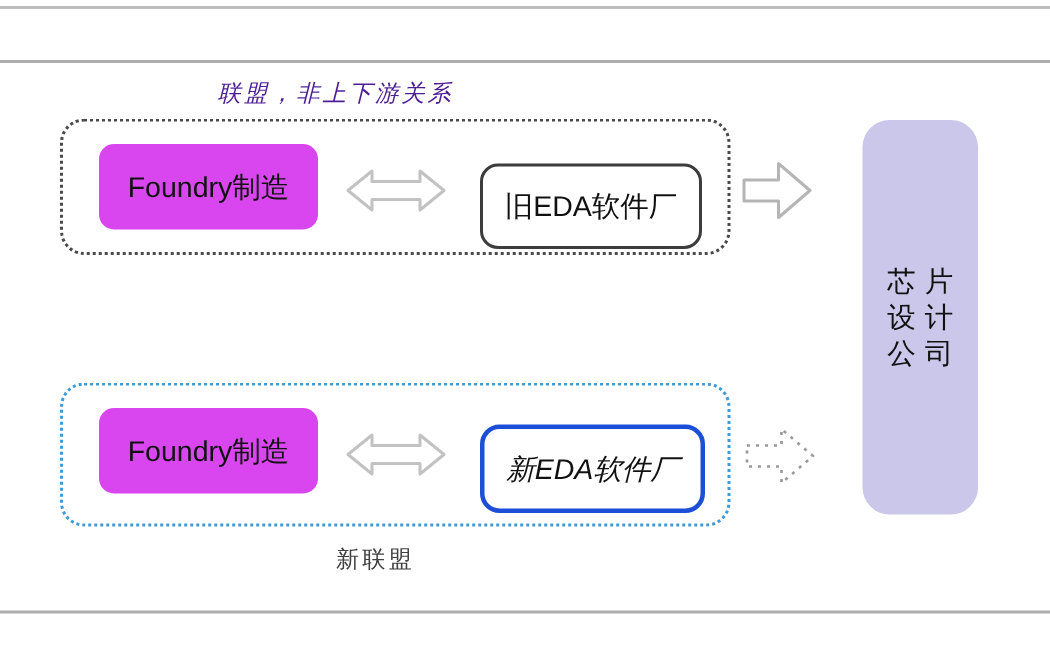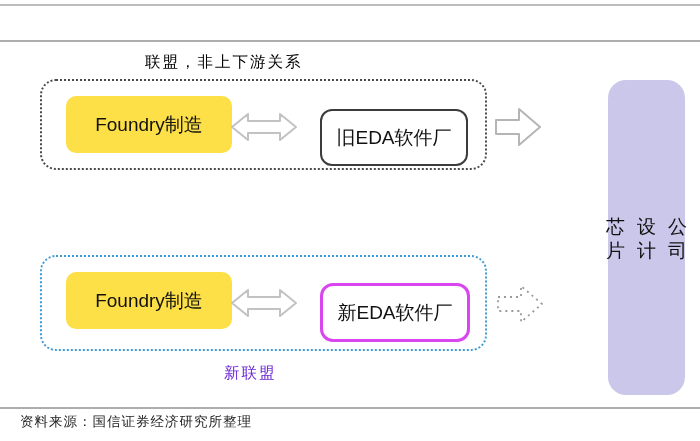--- a/index.html
+++ b/index.html
@@ -10,50 +10,51 @@
   .rule{position:absolute;left:0;width:700px;height:2px;background:#adadad;}
   #rule-top{top:4px;background:#bdbdbd;}
   #rule-title{top:40px;}
   #rule-footer{top:407px;}
   #fig-title{
     position:absolute;left:18px;top:11px;font-size:16.5px;font-weight:bold;
     color:#111;letter-spacing:0.3px;white-space:nowrap;
   }
   .cjk{font-family:"DejaVu Serif","Liberation Serif",serif;}
   #alliance-top-label{
-    position:absolute;left:145px;top:52px;font-size:15.5px;color:#000000;
+    position:absolute;left:145px;top:52px;font-size:15.5px;color:#4c1d95;
     letter-spacing:2px;
+    font-style:italic;
   }
   #new-alliance-label{
-    position:absolute;left:224px;top:363px;font-size:15.5px;color:#6d28d9;
+    position:absolute;left:224px;top:363px;font-size:15.5px;color:#404040;
     letter-spacing:2px;
   }
   .group{position:absolute;left:40px;width:443px;border-radius:16px;}
   #group-old{top:79px;height:87px;border:2px dotted #4a4a4a;}
   #group-new{top:255px;height:92px;border:2px dotted #3e9bd8;}
   .foundry-box{
-    position:absolute;left:24px;width:166px;height:57px;background:#fde047;
+    position:absolute;left:24px;width:146px;height:57px;background:#d946ef;
     border-radius:10px;display:flex;align-items:center;justify-content:center;
     font-size:19px;color:#111;
   }
   #group-old .foundry-box{top:15px;}
   #group-new .foundry-box{top:15px;}
   .eda-box{
     position:absolute;left:278px;width:144px;height:53px;background:#ffffff;
     display:flex;align-items:center;justify-content:center;font-size:19px;color:#111;margin-top:12px;
   }
   #old-eda-box{top:16px;border:2.5px solid #3c3c3c;border-radius:12px;}
-  #new-eda-box{top:14px;border:3px solid #d946ef;border-radius:13px;}
+  #new-eda-box{top:14px;border:3px solid #1d4ed8;border-radius:13px;font-style:italic;}
   .dbl-arrow{position:absolute;left:187px;top:29px;}
   svg{display:block;}
   #solid-arrow{position:absolute;left:493px;top:104px;}
   #dashed-arrow{position:absolute;left:495px;top:281px;}
   #chip-box{
-    position:absolute;left:608px;top:80px;width:77px;height:315px;
-    background:#cac7ea;border-radius:18px;display:flex;flex-direction:row;
+    position:absolute;left:575px;top:80px;width:77px;height:263px;
+    background:#cac7ea;border-radius:18px;display:flex;flex-direction:column;
     align-items:center;justify-content:center;
   }
   .chip-line{
     font-size:19px;color:#111;letter-spacing:6px;line-height:24px;
     margin-left:6px; 
     font-family:"DejaVu Serif","Liberation Serif",serif;
   }
   #footer-source{
     position:absolute;left:20px;top:413px;font-size:13.5px;color:#222;
     font-family:"DejaVu Serif","Liberation Serif",serif;letter-spacing:1px;
@@ -110,15 +111,14 @@
   <span id="dashed-arrow">
     <svg width="50" height="46" viewBox="0 0 50 46">
       <polygon points="3,16 26,16 26,5 47,23 26,41 26,30 3,30" fill="none" stroke="#9a9a9a" stroke-width="1.8" stroke-dasharray="2,4" stroke-linejoin="round"></polygon>
     </svg>
   </span>
 
   <div id="new-alliance-label" class="cjk">新联盟</div>
 
   <div class="rule" id="rule-footer"></div>
 
-  <div id="footer-source">资料来源：国信证券经济研究所整理</div>
 
 </div>
 
 </body></html>

